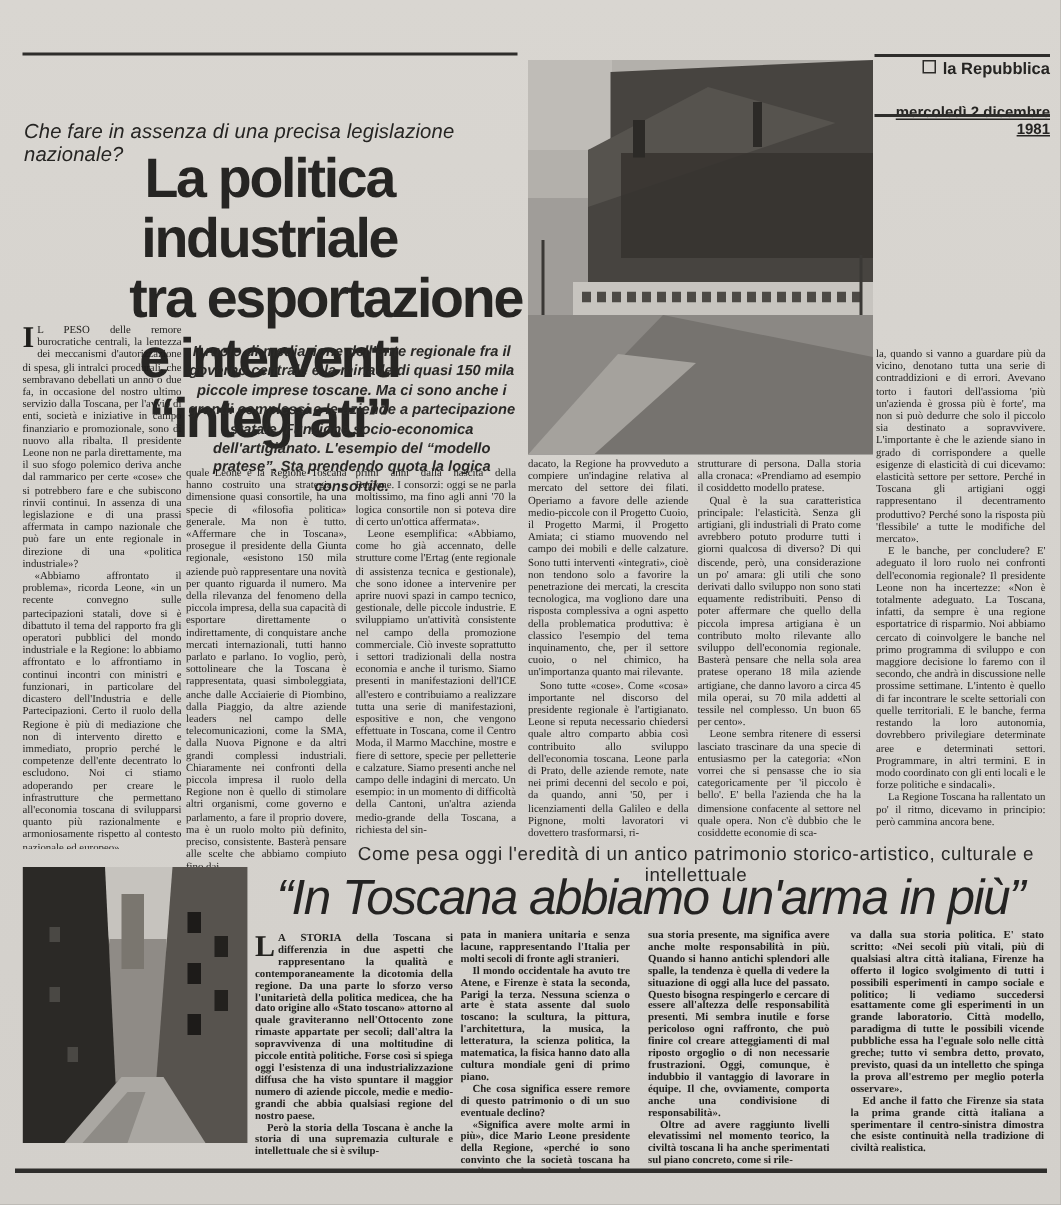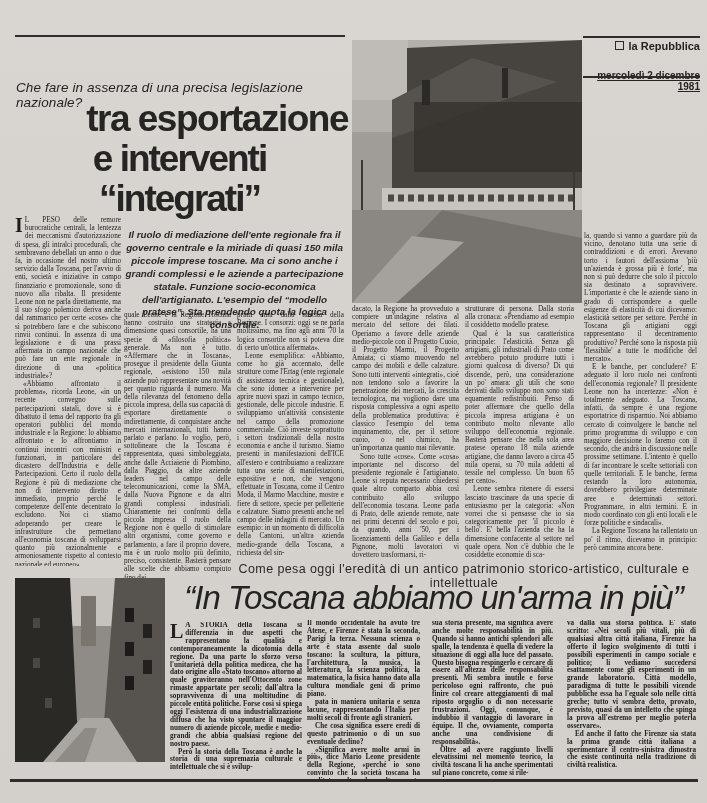--- a/index.html
+++ b/index.html
@@ -99,20 +99,21 @@
       <rect x="0" y="170" width="230" height="93" fill="#8b8884"></rect>
       <polygon points="0,263 90,170 230,198 230,263" fill="#76736f"></polygon>
       <polygon points="0,263 60,196 112,202 44,263" fill="#a5a29d"></polygon>
       <line x1="10" y1="170" x2="10" y2="120" stroke="#3a3835" stroke-width="2"></line>
       <line x1="222" y1="170" x2="222" y2="130" stroke="#3a3835" stroke-width="2"></line>
     </svg>
   </div>
 
   <div class="kicker1">Che fare in assenza di una precisa legislazione nazionale?</div>
   <h1 class="headline1">
+    <span class="l1">La politica industriale</span>
     <span class="l2">tra esportazione</span>
     <span class="l3">e interventi “integrati”</span>
   </h1>
   <div class="standfirst">Il ruolo di mediazione dell'ente regionale fra il governo centrale e la miriade di quasi 150 mila piccole imprese toscane. Ma ci sono anche i grandi complessi e le aziende a partecipazione statale. Funzione socio-economica dell'artigianato. L'esempio del “modello pratese”. Sta prendendo quota la logica consortile.</div>
 
   <div class="col c1 drop">
       <p>IL PESO delle remore burocratiche centrali, la lentezza dei meccanismi d'autorizzazione di spesa, gli intralci procedurali, che sembravano debellati un anno o due fa, in occasione del nostro ultimo servizio dalla Toscana, per l'avvio di enti, società e iniziative in campo finanziario e promozionale, sono di nuovo alla ribalta. Il presidente Leone non ne parla direttamente, ma il suo sfogo polemico deriva anche dal rammarico per certe «cose» che si potrebbero fare e che subiscono rinvii continui. In assenza di una legislazione e di una prassi affermata in campo nazionale che può fare un ente regionale in direzione di una «politica industriale»?</p>
       <p>«Abbiamo affrontato il problema», ricorda Leone, «in un recente convegno sulle partecipazioni statali, dove si è dibattuto il tema del rapporto fra gli operatori pubblici del mondo industriale e la Regione: lo abbiamo affrontato e lo affrontiamo in continui incontri con ministri e funzionari, in particolare del dicastero dell'Industria e delle Partecipazioni. Certo il ruolo della Regione è più di mediazione che non di intervento diretto e immediato, proprio perché le competenze dell'ente decentrato lo escludono. Noi ci stiamo adoperando per creare le infrastrutture che permettano all'economia toscana di svilupparsi quanto più razionalmente e armoniosamente rispetto al contesto nazionale ed europeo».</p>
     </div>
   <div class="col c2">
@@ -159,23 +160,23 @@
   </div>
 
   <div class="kicker2">Come pesa oggi l'eredità di un antico patrimonio storico-artistico, culturale e intellettuale</div>
   <h2 class="headline2">“In Toscana abbiamo un'arma in più”</h2>
 
   <div class="col col-a2 ca drop">
       <p>LA STORIA della Toscana si differenzia in due aspetti che rappresentano la qualità e contemporaneamente la dicotomia della regione. Da una parte lo sforzo verso l'unitarietà della politica medicea, che ha dato origine allo «Stato toscano» attorno al quale graviteranno nell'Ottocento zone rimaste appartate per secoli; dall'altra la sopravvivenza di una moltitudine di piccole entità politiche. Forse così si spiega oggi l'esistenza di una industrializzazione diffusa che ha visto spuntare il maggior numero di aziende piccole, medie e medio-grandi che abbia qualsiasi regione del nostro paese.</p>
       <p>Però la storia della Toscana è anche la storia di una supremazia culturale e intellettuale che si è svilup-</p>
     </div>
   <div class="col col-a2 cb">
+      <p>pata in maniera unitaria e senza lacune, rappresentando l'Italia per molti secoli di fronte agli stranieri.</p>
       <p>Il mondo occidentale ha avuto tre Atene, e Firenze è stata la seconda, Parigi la terza. Nessuna scienza o arte è stata assente dal suolo toscano: la scultura, la pittura, l'architettura, la musica, la letteratura, la scienza politica, la matematica, la fisica hanno dato alla cultura mondiale geni di primo piano.</p>
-      <p>pata in maniera unitaria e senza lacune, rappresentando l'Italia per molti secoli di fronte agli stranieri.</p>
-      <p>Che cosa significa essere eredi di questo patrimonio o di un suo eventuale declino?</p>
+      <p>Che cosa significa essere remore di questo patrimonio o di un suo eventuale declino?</p>
       <p>«Significa avere molte armi in più», dice Mario Leone presidente della Regione, «perché io sono convinto che la società toscana ha ereditato molto e ha molto passato nella</p>
     </div>
   <div class="col col-a2 cc">
       <p>sua storia presente, ma significa avere anche molte responsabilità in più. Quando si hanno antichi splendori alle spalle, la tendenza è quella di vedere la situazione di oggi alla luce del passato. Questo bisogna respingerlo e cercare di essere all'altezza delle responsabilità presenti. Mi sembra inutile e forse pericoloso ogni raffronto, che può finire col creare atteggiamenti di mal riposto orgoglio o di non necessarie frustrazioni. Oggi, comunque, è indubbio il vantaggio di lavorare in équipe. Il che, ovviamente, comporta anche una condivisione di responsabilità».</p>
       <p>Oltre ad avere raggiunto livelli elevatissimi nel momento teorico, la civiltà toscana li ha anche sperimentati sul piano concreto, come si rile-</p>
     </div>
   <div class="col col-a2 cd">
       <p>va dalla sua storia politica. E' stato scritto: «Nei secoli più vitali, più di qualsiasi altra città italiana, Firenze ha offerto il logico svolgimento di tutti i possibili esperimenti in campo sociale e politico; li vediamo succedersi esattamente come gli esperimenti in un grande laboratorio. Città modello, paradigma di tutte le possibili vicende pubbliche essa ha l'eguale solo nelle città greche; tutto vi sembra detto, provato, previsto, quasi da un intelletto che spinga la prova all'estremo per meglio poterla osservare».</p>
       <p>Ed anche il fatto che Firenze sia stata la prima grande città italiana a sperimentare il centro-sinistra dimostra che esiste continuità nella tradizione di civiltà realistica.</p>
     </div>

